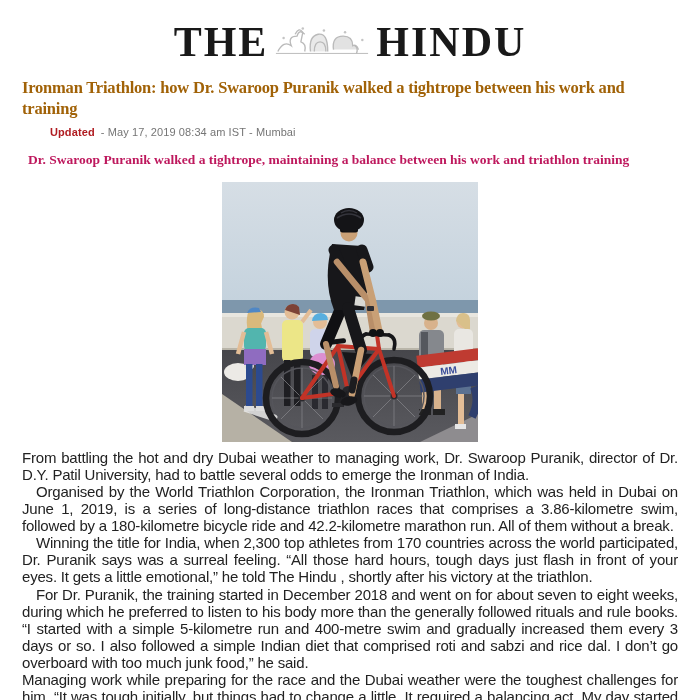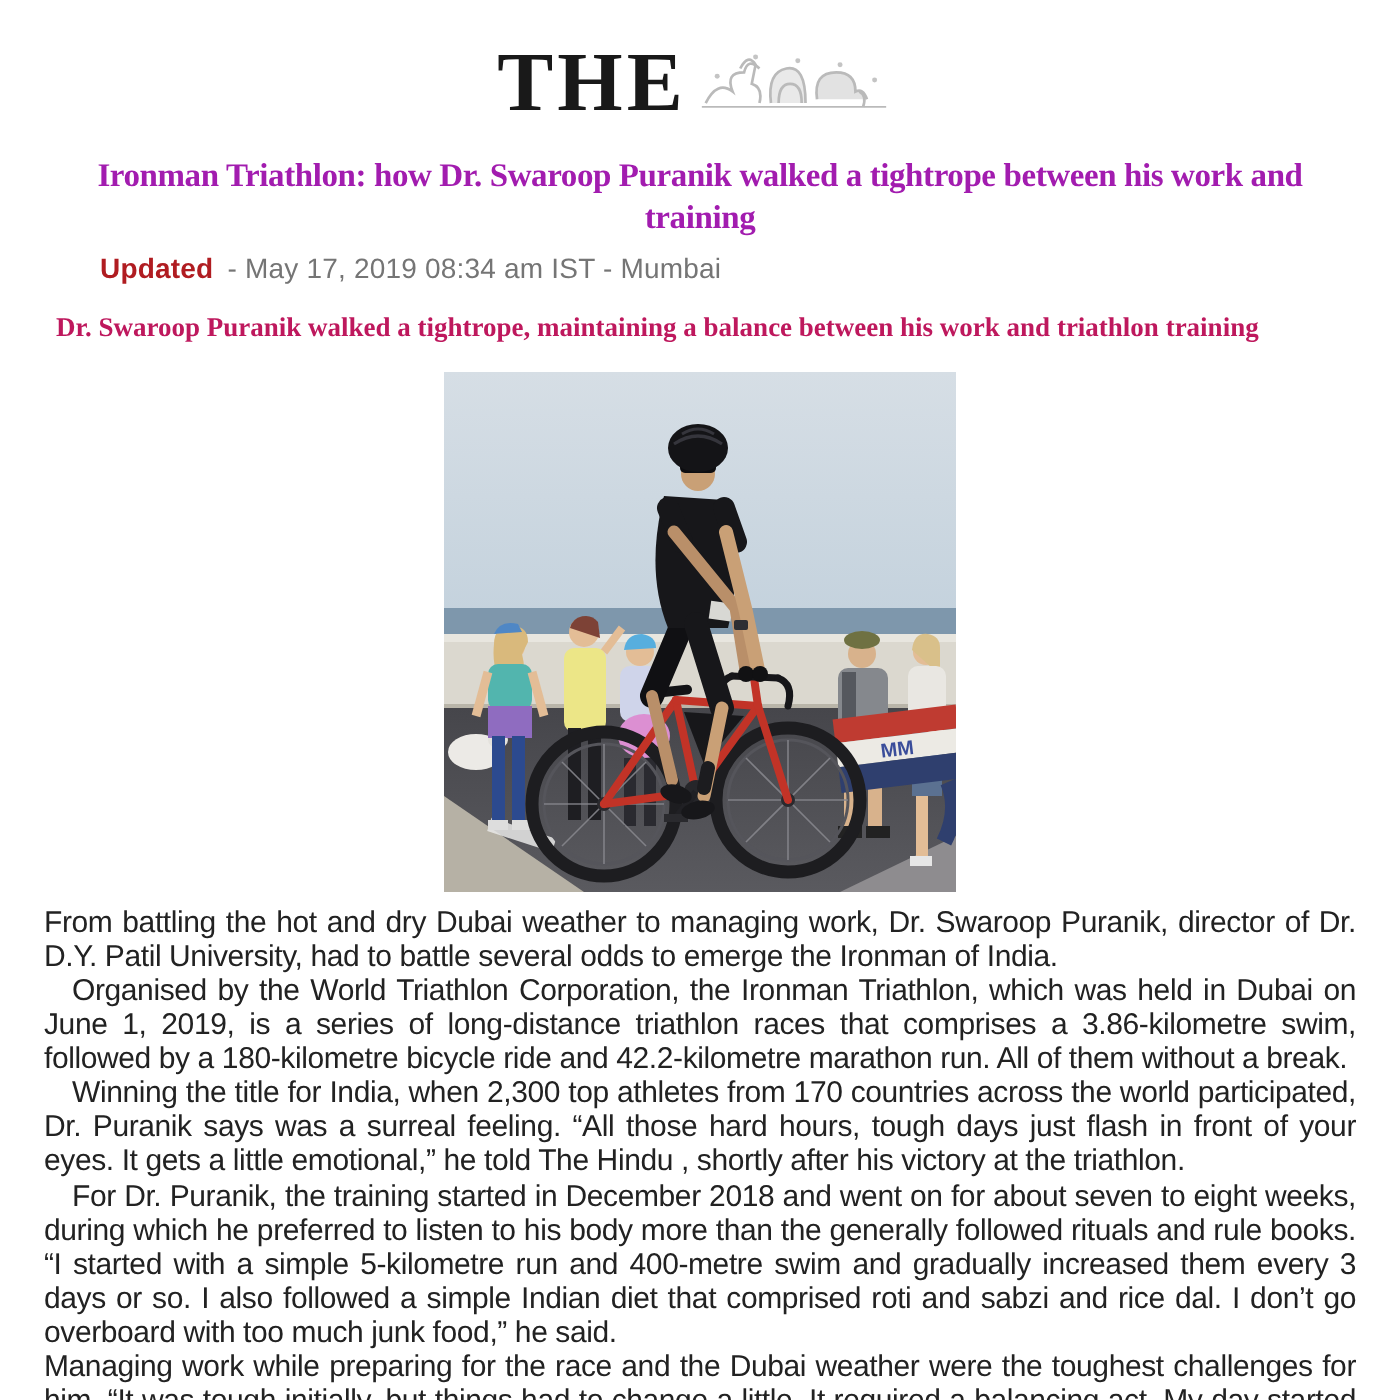--- a/index.html
+++ b/index.html
@@ -14,26 +14,26 @@
     margin:2px 0 10px 0;height:52px;cursor:pointer;
   }
   .mast-word{
     font-family:"Liberation Serif", serif;font-weight:700;
     font-size:42px;color:#191919;letter-spacing:2px;line-height:1;
   }
   .emblem{margin:0 6px 4px 6px;}
   
   .headline{
     font-family:"Liberation Serif", serif;font-weight:700;
-    font-size:16.5px;letter-spacing:-0.2px;color:#a21caf;
-    text-align:center;margin:6px 0 0 0;line-height:1.25;
+    font-size:16.5px;letter-spacing:-0.2px;color:#a16207;
+    text-align:left;margin:6px 0 0 0;line-height:1.25;
   }
   
   .meta{
-    margin:7px 0 0 0;padding-left:28px;font-size:14px;color:#757575;
+    margin:7px 0 0 0;padding-left:28px;font-size:11px;color:#757575;
     letter-spacing:0.1px;
   }
   .meta .updated{color:#b01c21;font-weight:700;margin-right:3px;}
   
   .subhead{
     font-family:"Liberation Serif", serif;font-weight:700;
     font-size:13.5px;color:#be185d;margin:13px 0 0 6px;line-height:1.3;
   }
   
   .photo{margin:13px auto 7px auto;width:256px;height:260px;display:block;}
@@ -64,20 +64,21 @@
         <path d="M2,36 h96" stroke-width="1"></path>
       </g>
       <g fill="#9e9e9e" opacity="0.6">
         <circle cx="10" cy="20" r="1.3"></circle>
           <circle cx="30" cy="10" r="1.3"></circle>
         <circle cx="52" cy="12" r="1.3"></circle>
           <circle cx="74" cy="14" r="1.3"></circle>
         <circle cx="92" cy="22" r="1.3"></circle>
       </g>
     </svg>
+    <span class="mast-word">HINDU</span>
   </header>
 
   <h1 class="headline">Ironman Triathlon: how Dr. Swaroop Puranik walked a tightrope between his work and training</h1>
 
   <div class="meta">
     <span class="updated">Updated</span>
     <span>- May 17, 2019 08:34 am IST - Mumbai</span>
   </div>
 
   <p class="subhead">Dr. Swaroop Puranik walked a tightrope, maintaining a balance between his work and triathlon training</p>

